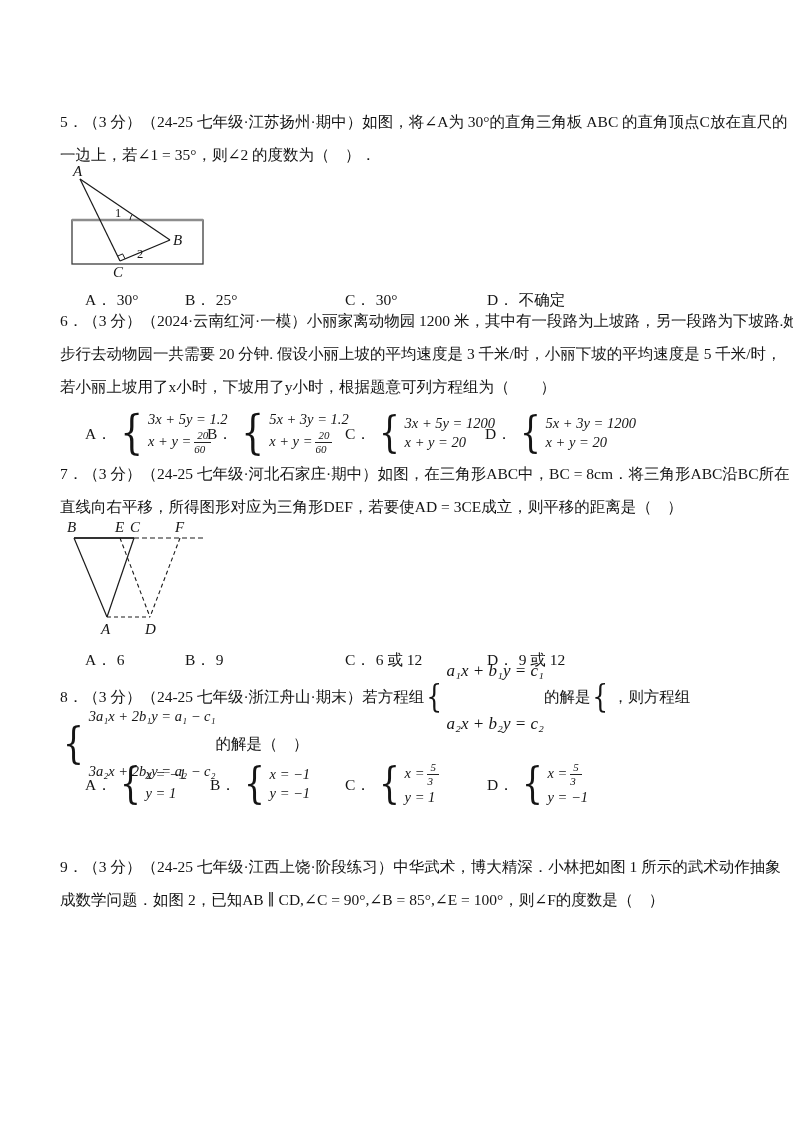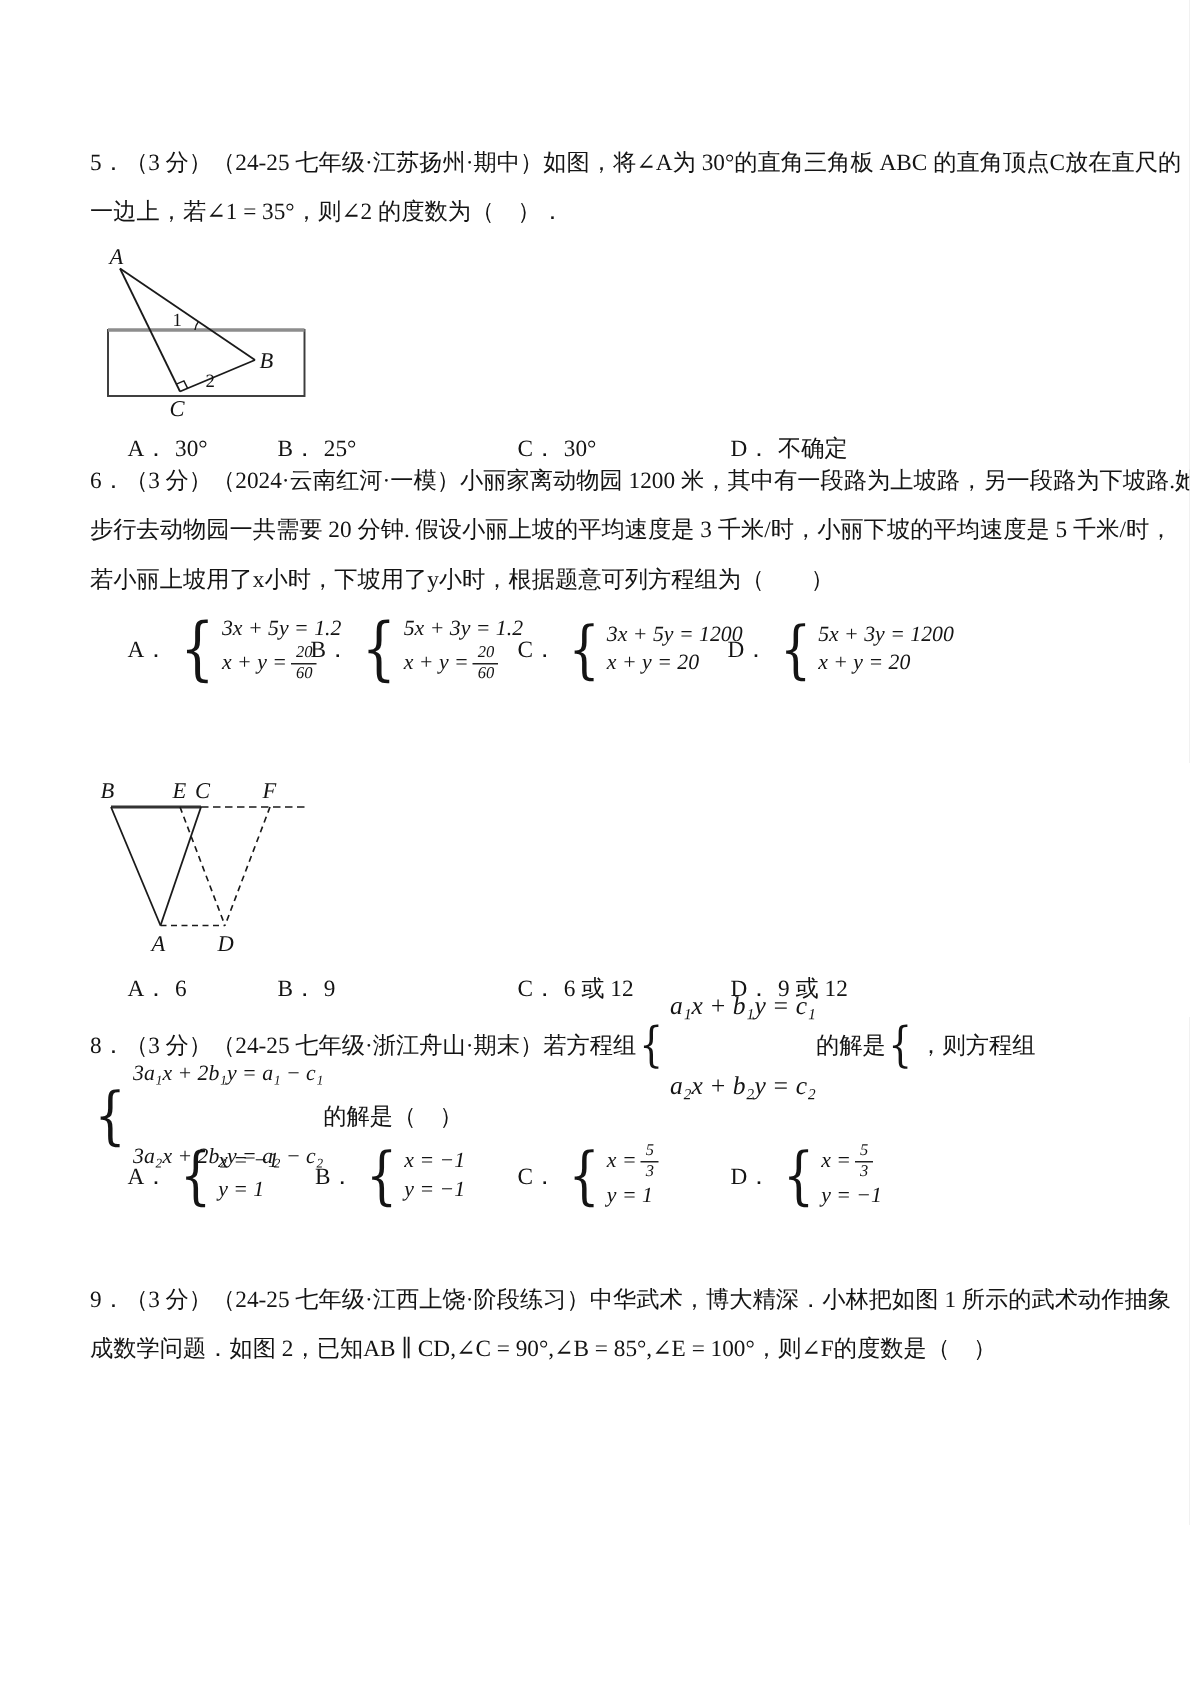--- a/index.html
+++ b/index.html
@@ -14,34 +14,34 @@
   .opts { left:85px; width:678px; display:flex; align-items:center; line-height:33px; }
   .opt  { display:flex; align-items:center; white-space:nowrap; }
   .olabel { margin-right:5px; }
   .sys { display:inline-flex; align-items:center; vertical-align:middle; }
   .brace { font-family:"DejaVu Serif",serif; line-height:0.85; display:inline-block; margin-right:2px; transform:scaleX(0.78); }
   .b32 { font-size:32px; } .b40 { font-size:42px; } .b46 { font-size:46px; }
   .eqs { display:inline-block; text-align:left; }
   .eql { display:block; line-height:19px; font-size:14.5px; white-space:nowrap; }
   .sm .eql { line-height:17px; font-size:17px; }
   .math { font-style:italic; }
-  .frac { display:inline-block; vertical-align:middle; text-align:center; margin-left:3px; }
+  .frac { display:inline-block; vertical-align:middle; text-align:left; margin-left:3px; }
   .fn { display:block; font-size:11px; line-height:13px; border-bottom:1px solid #222; padding:0 3px; }
   .fd { display:block; font-size:11px; line-height:13px; }
   .mrow { left:60px; display:flex; align-items:center; white-space:pre; }
   svg text { font-family:"Liberation Serif","DejaVu Serif",serif; }
   .figlbl { font-style:italic; font-size:15px; fill:#141414; }
   .fignum { font-size:12.5px; fill:#141414; }
 </style>
 </head>
 <body>
 
 <div class="page">
 
-  <div class="abs stem" style="top:92px">
+  <div class="abs stem" style="top:105px">
     <div class="tline">5．（3 分）（24-25 七年级·江苏扬州·期中）如图，将∠A为 30°的直角三角板 ABC 的直角顶点C放在直尺的</div>
     <div class="tline">一边上，若∠1 = 35°，则∠2 的度数为（　）．</div>
   </div>
 
   <svg class="abs" style="left:56px;top:162px" width="160" height="124" viewBox="0 0 160 124">
     <rect x="16" y="58" width="131" height="44" fill="none" stroke="#3c3c3c" stroke-width="1.3"></rect>
     <line x1="16" y1="58" x2="147" y2="58" stroke="#8d8d8d" stroke-width="2.4"></line>
     <line x1="24" y1="17" x2="114" y2="78" stroke="#1a1a1a" stroke-width="1.2"></line>
     <line x1="24" y1="17" x2="64" y2="99" stroke="#1a1a1a" stroke-width="1.2"></line>
     <line x1="64" y1="99" x2="114" y2="78" stroke="#1a1a1a" stroke-width="1.2"></line>
@@ -115,20 +115,24 @@
       <span class="sys">
         <span class="brace b40">{</span>
         <span class="eqs math">
           <span class="eql">5x + 3y = 1200</span>
           <span class="eql">x + y = 20</span>
         </span>
       </span>
     </div>
   </div>
 
+  <div class="abs stem" style="top:457px">
+    <div class="tline">7．（3 分）（24-25 七年级·河北石家庄·期中）如图，在三角形ABC中，BC = 8cm．将三角形ABC沿BC所在</div>
+    <div class="tline">直线向右平移，所得图形对应为三角形DEF，若要使AD = 3CE成立，则平移的距离是（　）</div>
+  </div>
 
   <svg class="abs" style="left:53px;top:516px" width="165" height="130" viewBox="0 0 165 130">
     <line x1="21" y1="22" x2="81" y2="22" stroke="#333333" stroke-width="2"></line>
     <line x1="81" y1="22" x2="152" y2="22" stroke="#1a1a1a" stroke-width="1.1" stroke-dasharray="5,3"></line>
     <line x1="21" y1="22" x2="54" y2="101" stroke="#1a1a1a" stroke-width="1.2"></line>
     <line x1="81" y1="22" x2="54" y2="101" stroke="#1a1a1a" stroke-width="1.2"></line>
     <line x1="67" y1="22" x2="97" y2="101" stroke="#1a1a1a" stroke-width="1.1" stroke-dasharray="4,3"></line>
     <line x1="127" y1="22" x2="97" y2="101" stroke="#1a1a1a" stroke-width="1.1" stroke-dasharray="4,3"></line>
     <line x1="54" y1="101" x2="97" y2="101" stroke="#1a1a1a" stroke-width="1.1" stroke-dasharray="4,3"></line>
     <text x="14" y="16" class="figlbl">B</text>

